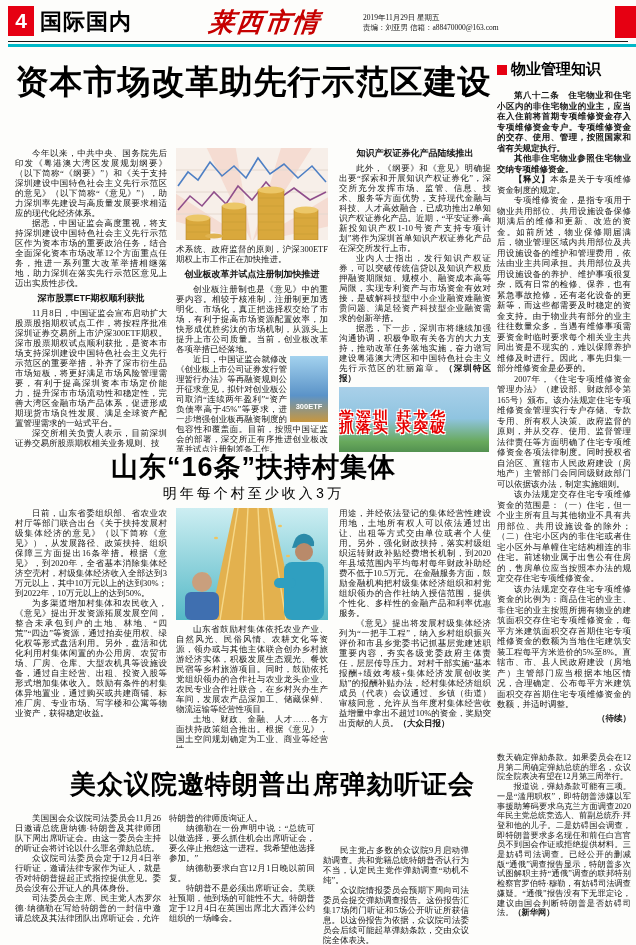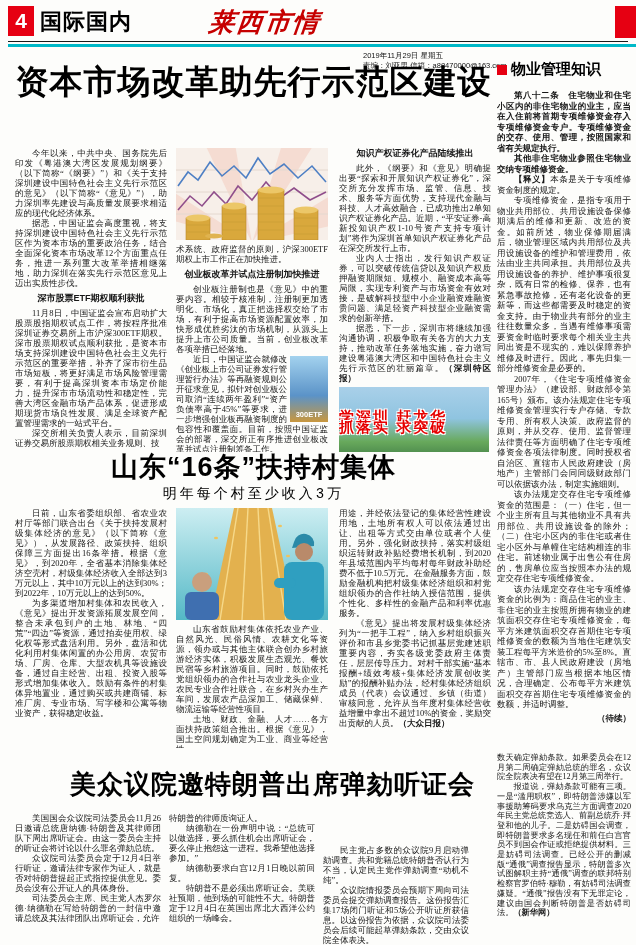--- a/index.html
+++ b/index.html
@@ -8,22 +8,22 @@
   .abs{position:absolute;}
   
   .pagenum-box{left:8px;top:6px;width:26px;height:30px;background:#e60012;color:#fff;
     font-family:"Liberation Sans",sans-serif;font-weight:bold;font-size:21px;
     display:flex;align-items:center;justify-content:center;}
   .section-title{left:40px;top:7px;font-family:"Liberation Sans",sans-serif;
     font-weight:bold;font-size:22px;color:#000;letter-spacing:1px;}
   .masthead{left:200px;top:5px;width:130px;text-align:center;color:#c60000;
     font-family:"Liberation Serif",serif;font-weight:bold;font-style:italic;
     font-size:26px;letter-spacing:2px;transform:skewX(-6deg);}
-  .pub-info{left:363px;top:13px;width:190px;font-family:Liberation Sans, sans-serif;
-    font-size:7.5px;line-height:10px;color:#111;margin-top:38px;}
+  .pub-info{left:363px;top:13px;width:190px;font-family:Liberation Serif, serif;
+    font-size:7.5px;line-height:10px;color:#111;}
   .red-corner{left:615px;top:6px;width:21px;height:32px;background:#e60012;}
   .rule-black{left:8px;top:41px;width:620px;height:1px;background:#1a1a1a;}
   .rule-cyan{left:8px;top:44px;width:628px;height:3px;background:#00b9c8;}
   
   .art-headline{font-family:"Liberation Sans","DejaVu Sans",sans-serif;font-weight:bold;
     color:#000;text-align:center;}
   #cap-headline{left:15px;top:60px;width:477px;font-size:33px;letter-spacing:1px;}
   #sd-headline{left:15px;top:449px;width:477px;font-size:27px;letter-spacing:1px;}
   #sd-subheadline{left:15px;top:485px;width:477px;font-size:14px;font-weight:normal;
     letter-spacing:3px;text-align:center;font-family:Liberation Mono, monospace;color:#000;}
@@ -41,21 +41,21 @@
   .banner{width:150px;height:70px;margin-top:4px;
     background:linear-gradient(180deg,#a9d0e9 0%,#8fc4e0 45%,#68a95c 78%,#48854a 100%);
     display:flex;flex-direction:column;align-items:flex-start;justify-content:center;}
   .banner div{font-family:"Liberation Sans",sans-serif;font-weight:bold;font-size:15px;
     color:#e60000;letter-spacing:2px;
     text-shadow:-1px -1px 0 #fff,1px -1px 0 #fff,-1px 1px 0 #fff,1px 1px 0 #fff;}
   
   .inset{float:right;width:38px;height:66px;margin:2px 0 2px 3px;
     background:linear-gradient(180deg,#a3d2ee 0%,#5b93c8 60%,#c9973d 100%);
     display:flex;align-items:flex-end;justify-content:center;color:#fff;
-    font-family:"Liberation Sans",sans-serif;font-weight:bold;font-size:7.5px;padding-bottom:2px;box-sizing:border-box;}
+    font-family:"Liberation Sans",sans-serif;font-weight:bold;font-size:7.5px;padding-bottom:10px;box-sizing:border-box;}
   
   .sb-title{left:497px;top:60px;width:139px;font-family:"Liberation Sans",sans-serif;
     font-weight:bold;font-size:15px;color:#000;display:flex;align-items:center;}
   .sb-square{width:10px;height:10px;background:#e60012;margin-right:4px;flex:0 0 auto;}
   .sidebar-col{left:497px;top:90px;width:134px;height:634px;font-size:8.5px;
     line-height:10.5px;text-align:justify;color:#161616;overflow:hidden;}
   .sidebar-col p{margin:0;text-indent:2em;}
   .sidebar-col p.bold{font-weight:bold;}
   .tbc{text-align:right;font-weight:bold;text-indent:0 !important;margin-top:3px !important;}
   

